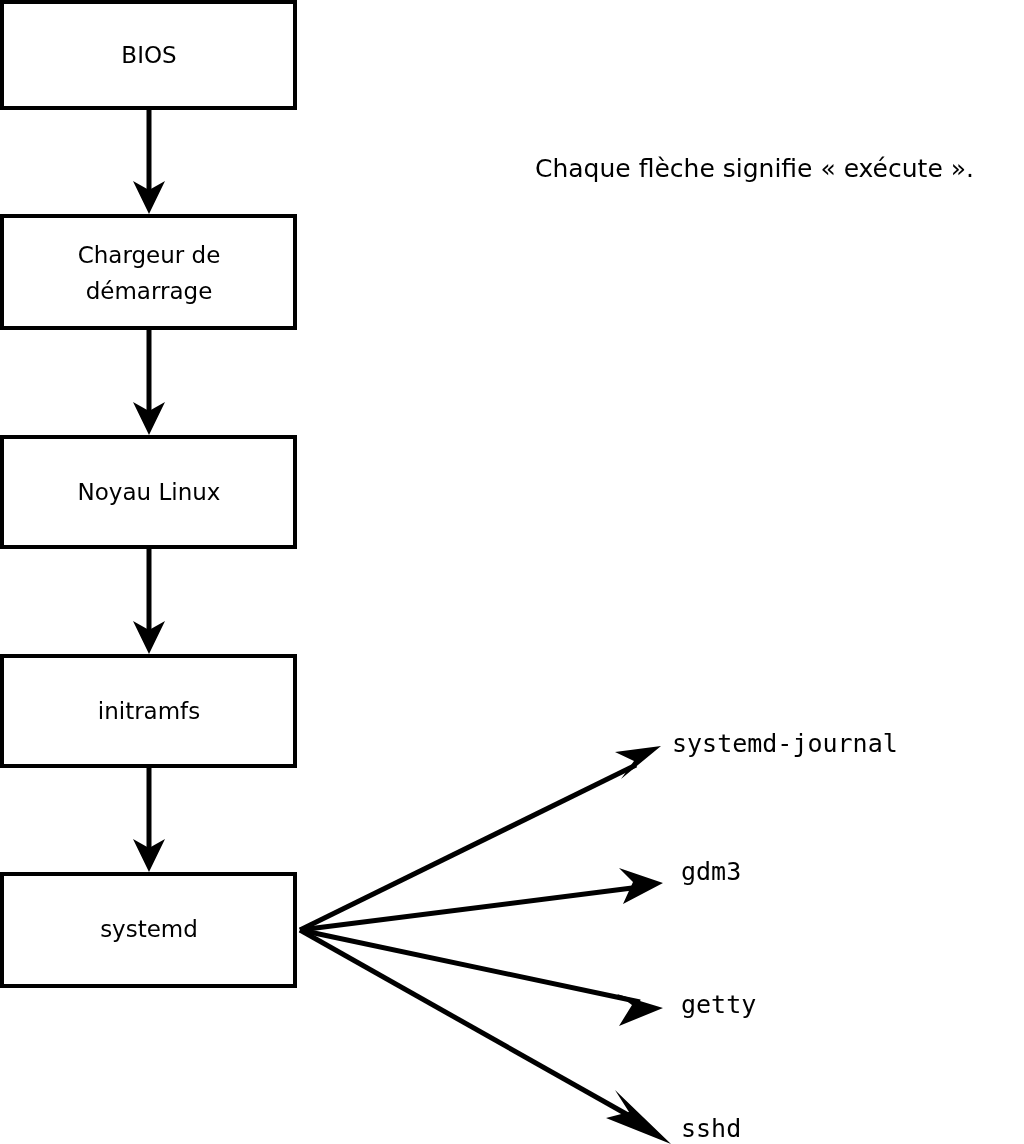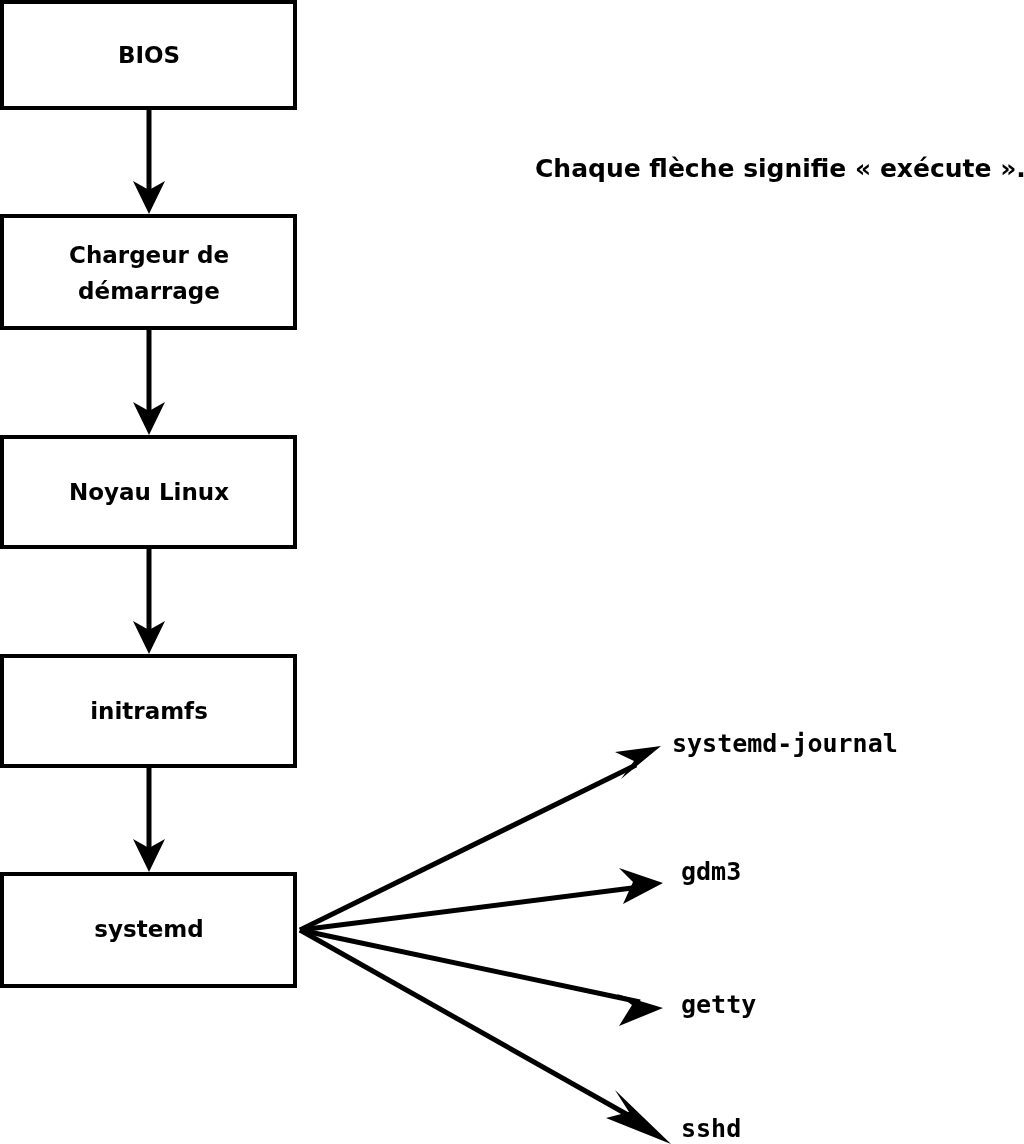--- a/index.html
+++ b/index.html
@@ -9,21 +9,20 @@
   }
   body {
     font-family: "DejaVu Sans", sans-serif;
   }
   #canvas {
     position: relative;
     width: 1024px;
     height: 1144px;
     background: #ffffff;
     overflow: hidden;
-    font-weight: bold;
   }
   .diagram-svg {
     position: absolute;
     left: 0;
     top: 0;
     width: 1024px;
     height: 1144px;
   }
   .box-rect {
     fill: #ffffff;

